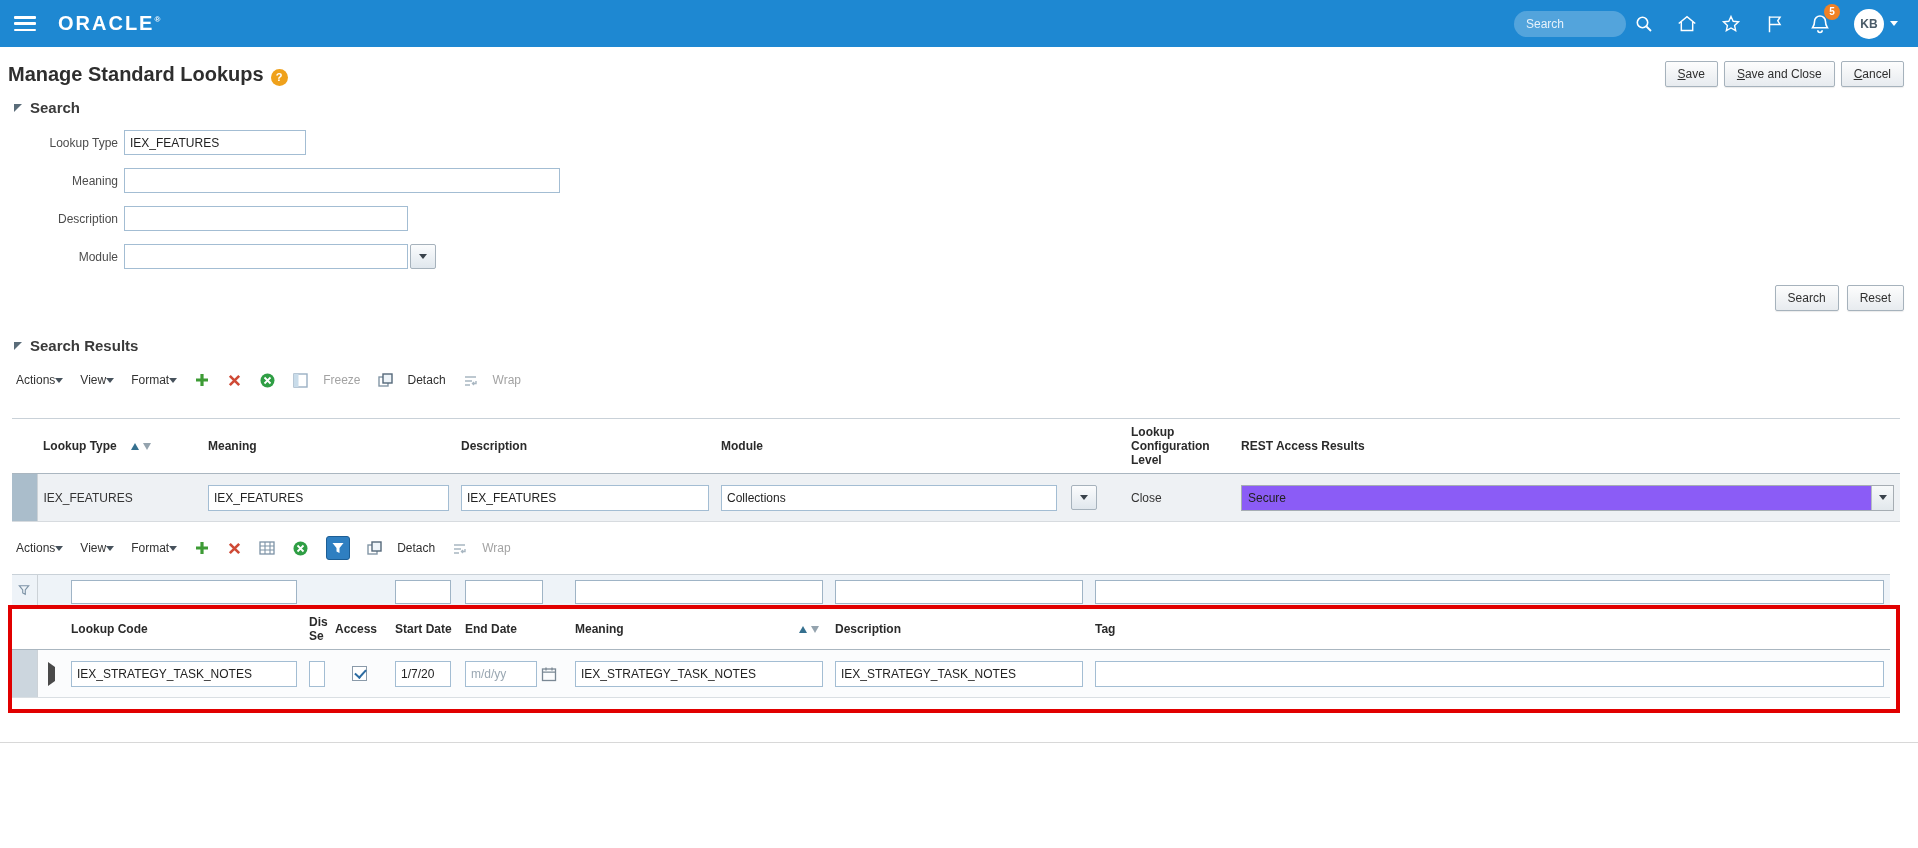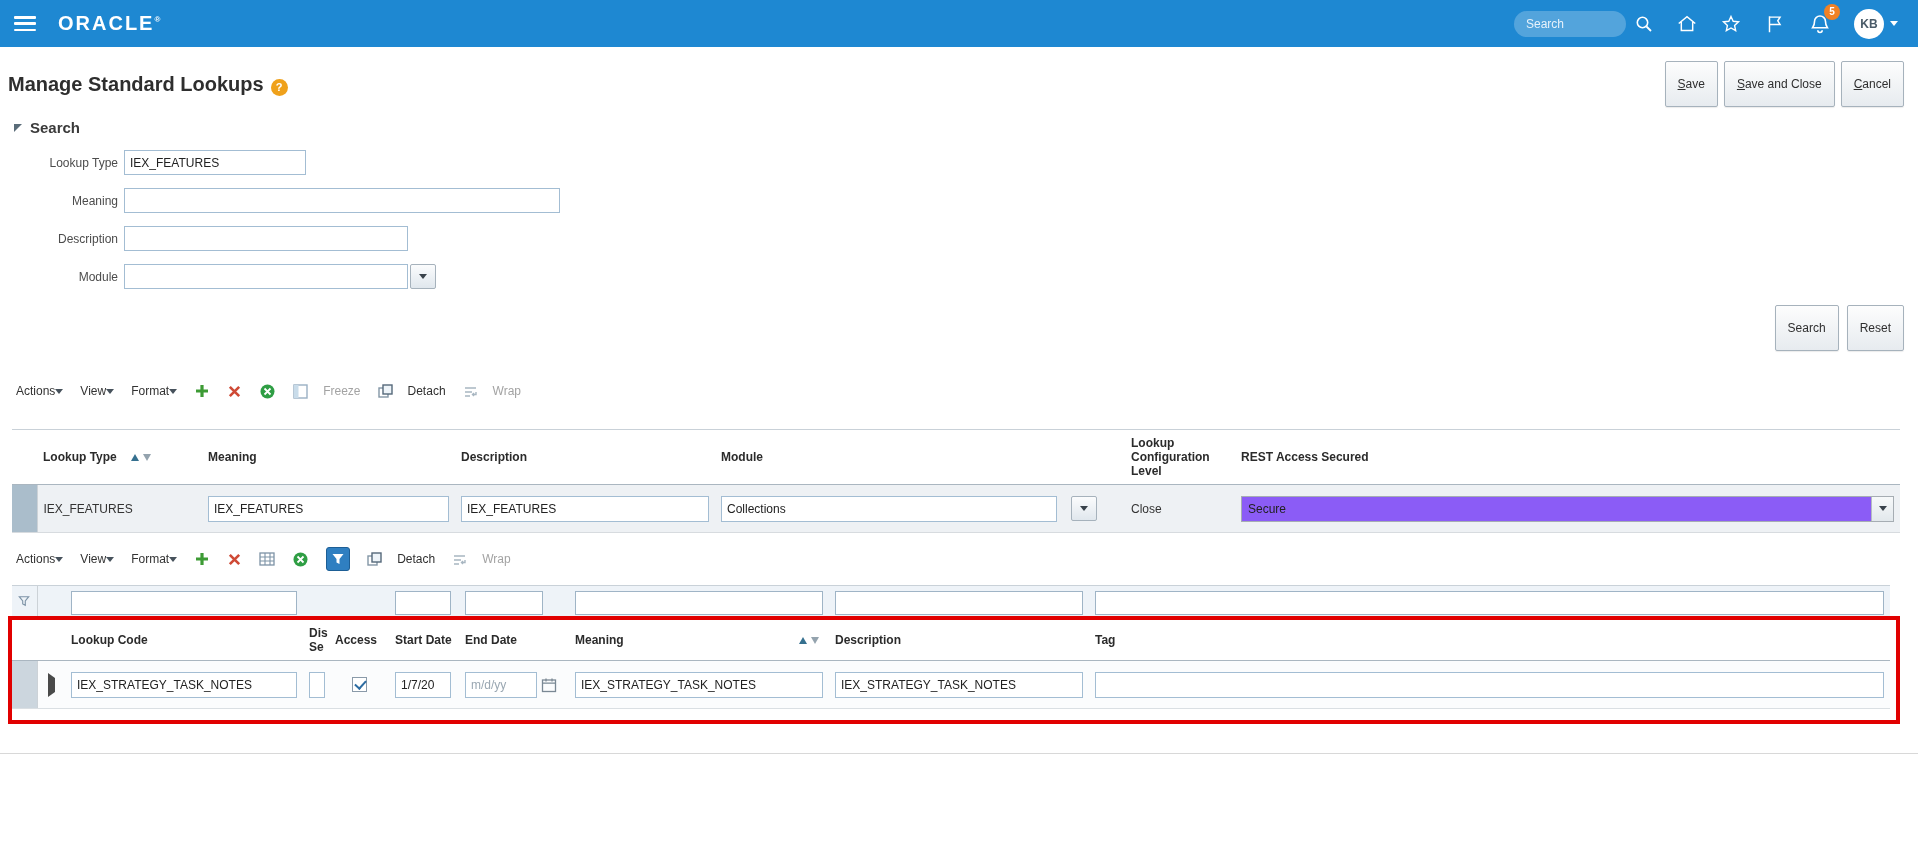--- a/index.html
+++ b/index.html
@@ -22,21 +22,21 @@
   .avatar-wrap{display:flex;align-items:center;gap:6px;cursor:pointer}
   .avatar{width:30px;height:30px;border-radius:50%;background:#fff;color:#4a5b68;font-weight:bold;font-size:12px;display:flex;align-items:center;justify-content:center}
   .chev-down{width:0;height:0;border-left:4px solid transparent;border-right:4px solid transparent;border-top:5px solid #fff}
 
   
   .titlebar{display:flex;align-items:center;padding:14px 14px 0 8px}
   .page-title{font-size:20px;font-weight:bold;color:#2e2e2e}
   .help-badge{width:17px;height:17px;border-radius:50%;background:#efa11b;color:#fff;font-weight:bold;font-size:11px;display:inline-flex;align-items:center;justify-content:center;margin-left:7px;margin-top:6px;cursor:pointer}
   .help-badge::before{content:"?"}
   .title-actions{margin-left:auto;display:flex;gap:6px}
-  .btn{display:inline-block;background:linear-gradient(#fdfdfd,#e7ebef);border:1px solid #a6b2bc;border-radius:2px;padding:15px 12px;font-size:12px;color:#2f2f2f;cursor:pointer;box-shadow:0 1px 1px rgba(0,0,0,.08)}
+  .btn{display:inline-block;background:linear-gradient(#fdfdfd,#e7ebef);border:1px solid #a6b2bc;border-radius:2px;padding:5px 12px;font-size:12px;color:#2f2f2f;cursor:pointer;box-shadow:0 1px 1px rgba(0,0,0,.08)}
   .btn.ak::first-letter{text-decoration:underline}
 
   
   .section-header{display:flex;align-items:center;gap:8px;padding-left:14px;font-size:15px;font-weight:bold;color:#3a3a3a}
   .tri-disc{width:0;height:0;border-top:8px solid #5a6c79;border-right:8px solid transparent}
 
   
   .search-section{margin-top:12px}
   .search-form{margin:14px 0 0 22px;display:grid;grid-template-columns:96px auto;row-gap:13px;column-gap:6px;align-items:center}
   .field-label{text-align:right;color:#4c4c4c}
@@ -171,20 +171,24 @@
         </span>
     </div>
   </div>
   <div class="search-btn-row">
     <div class="btn">Search</div>
     <div class="btn">Reset</div>
   </div>
 </section>
 
 <section style="margin-top:26px">
+  <div class="section-header">
+    <span class="tri-disc"></span>
+    <span>Search Results</span>
+  </div>
 
   <div class="toolbar">
     <div class="menu-btn">
         <span>Actions</span>
         <span class="menu-arrow"></span>
       </div>
     <div class="menu-btn">
         <span>View</span>
         <span class="menu-arrow"></span>
       </div>
@@ -247,21 +251,21 @@
         <th>
           <span>Lookup Type</span><span class="sort-pair">
               <span class="sort-up"></span>
               <span class="sort-down"></span>
             </span>
         </th>
         <th>Meaning</th>
         <th>Description</th>
         <th>Module</th>
         <th>Lookup Configuration Level</th>
-        <th>REST Access Secured</th>
+        <th>REST Access Results</th>
       </tr>
     </thead>
     <tbody>
       <tr class="results-row">
         <td class="sel-cell"></td>
         <td><span>IEX_FEATURES</span></td>
         <td><input class="cell-input" value="IEX_FEATURES" style=""></td>
         <td><input class="cell-input" value="IEX_FEATURES" style=""></td>
         <td>
           <div class="module-cell">

